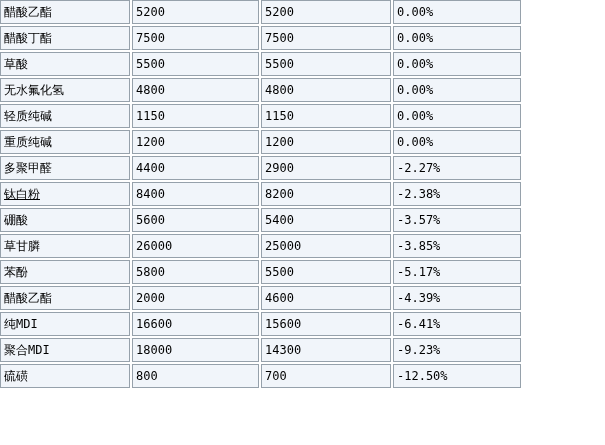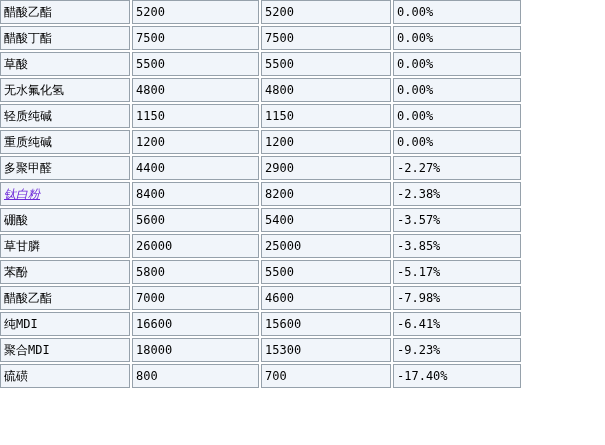--- a/index.html
+++ b/index.html
@@ -24,23 +24,22 @@
     height: 22px;
     padding: 0 0 0 3px;
     font-family: "DejaVu Sans Mono", "DejaVu Sans", monospace;
     font-size: 12px;
     color: #000000;
     vertical-align: middle;
     white-space: nowrap;
     overflow: hidden;
   }
   a.product-link {
-    color: #6d28d9;
+    color: #000000;
     text-decoration: underline;
-    font-style: italic;
   }
 </style>
 </head>
 <body>
 
 <table class="price-table" cellspacing="2">
   <colgroup>
     <col style="width:130px">
     <col style="width:127px">
     <col style="width:130px">
@@ -108,36 +107,36 @@
         <td>-3.85%</td>
       </tr>
       <tr>
         <td>苯酚</td>
         <td>5800</td>
         <td>5500</td>
         <td>-5.17%</td>
       </tr>
       <tr>
         <td>醋酸乙酯</td>
-        <td>7000</td>
+        <td>2000</td>
         <td>4600</td>
-        <td>-7.98%</td>
+        <td>-4.39%</td>
       </tr>
       <tr>
         <td>纯MDI</td>
         <td>16600</td>
         <td>15600</td>
         <td>-6.41%</td>
       </tr>
       <tr>
         <td>聚合MDI</td>
         <td>18000</td>
-        <td>15300</td>
+        <td>14300</td>
         <td>-9.23%</td>
       </tr>
       <tr>
         <td>硫磺</td>
         <td>800</td>
         <td>700</td>
-        <td>-17.40%</td>
+        <td>-12.50%</td>
       </tr>
     </tbody>
 </table>
 
 </body></html>

